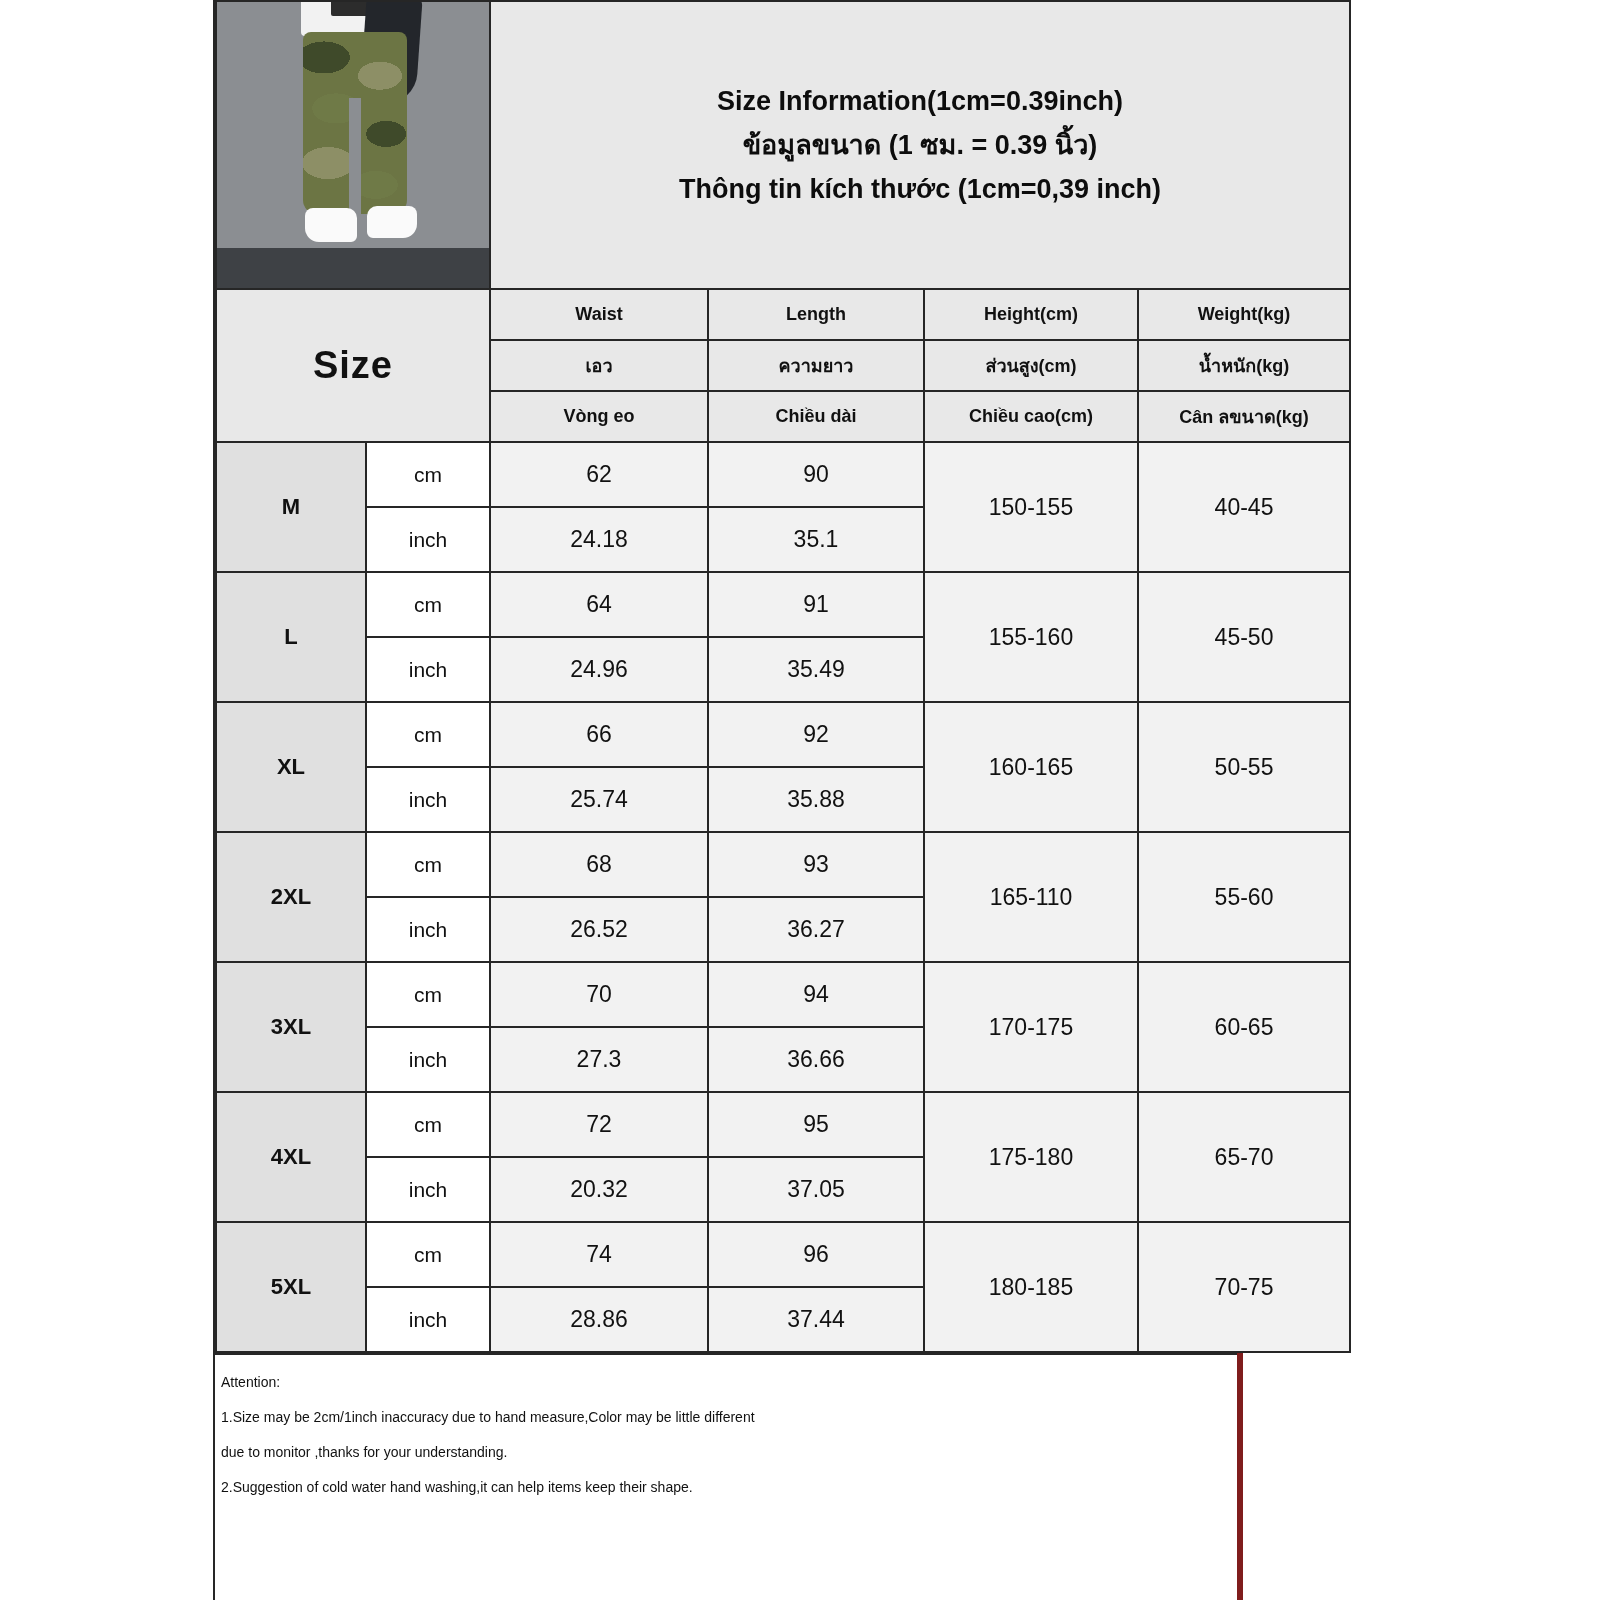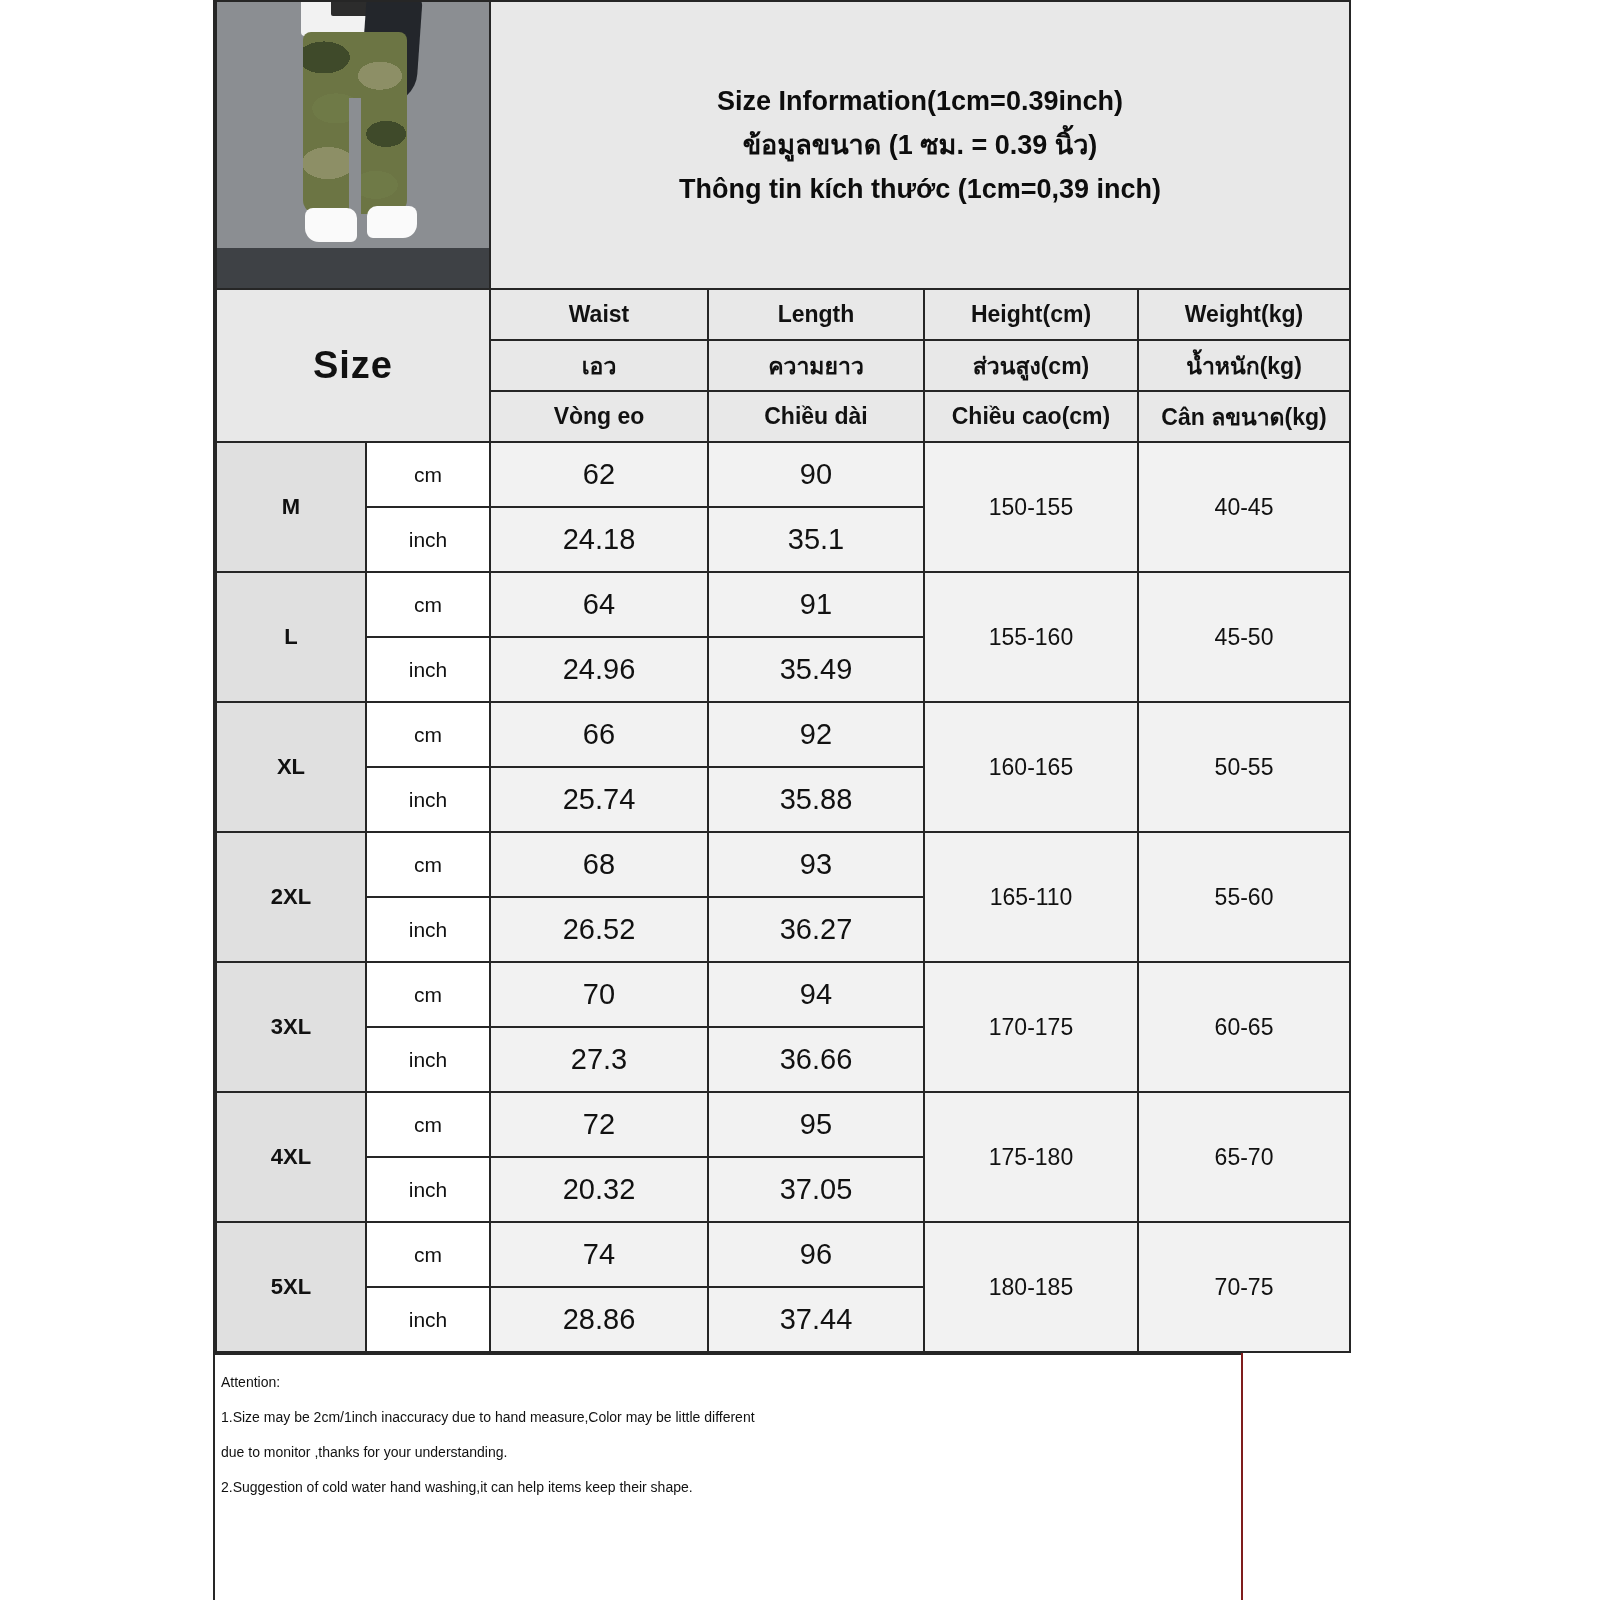--- a/index.html
+++ b/index.html
@@ -14,21 +14,21 @@
     color: #111111;
   }
   #sheet {
     position: absolute;
     left: 213px;
     top: 0px;
     width: 1030px;
     height: 1600px;
     box-sizing: border-box;
     border-left: 2px solid #262626;
-    border-right: 2px solid #7f1d1d;
+    border-right: 6px solid #7f1d1d;
     background: #ffffff;
   }
   .tbl {
     border-collapse: collapse;
     table-layout: fixed;
     width: 1134px;
   }
   .tbl td {
     border: 2px solid #262626;
     text-align: center;
@@ -122,39 +122,39 @@
     color: #0d0d0d;
   }
 
   
   .size-cell {
     font-size: 38px;
     font-weight: bold;
     letter-spacing: 1px;
   }
   .head-txt {
-    font-size: 23px;
+    font-size: 18px;
     font-weight: bold;
     height: 49px;
   }
 
   
   .size-label {
     font-size: 22px;
     font-weight: bold;
     background: #e0e0e0 !important;
   }
   .unit {
     font-size: 21px;
     font-weight: normal;
     height: 63px;
     background: #ffffff !important;
   }
   .val {
-    font-size: 29px;
+    font-size: 23px;
     background: #f2f2f2 !important;
   }
   .hw {
     font-size: 23px;
     background: #f2f2f2 !important;
   }
 
   
   .attn {
     border-top: 2px solid #262626;

